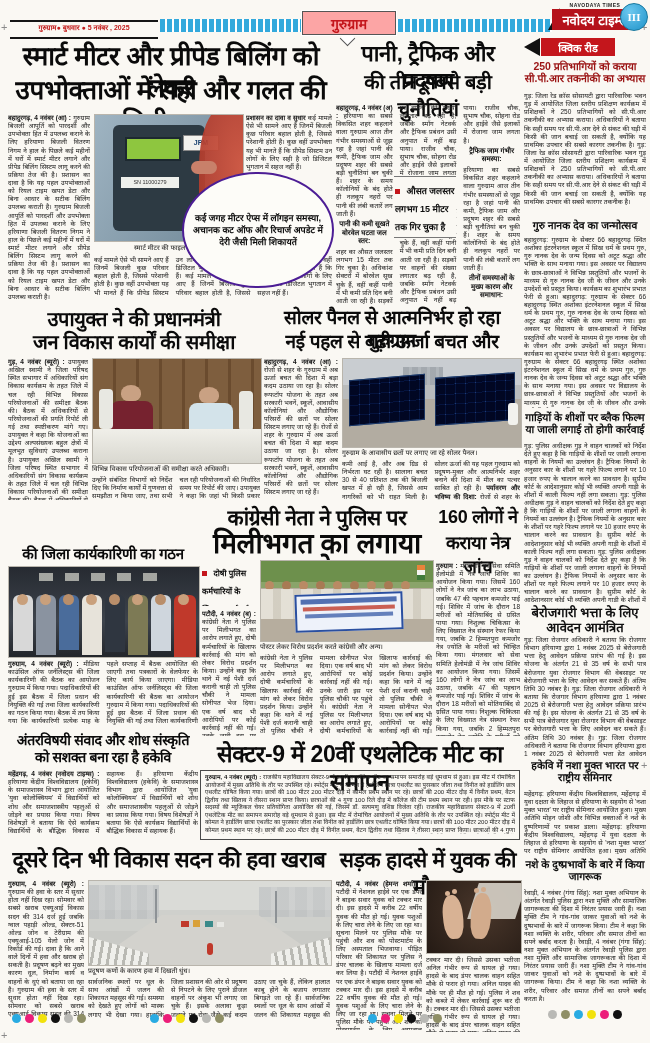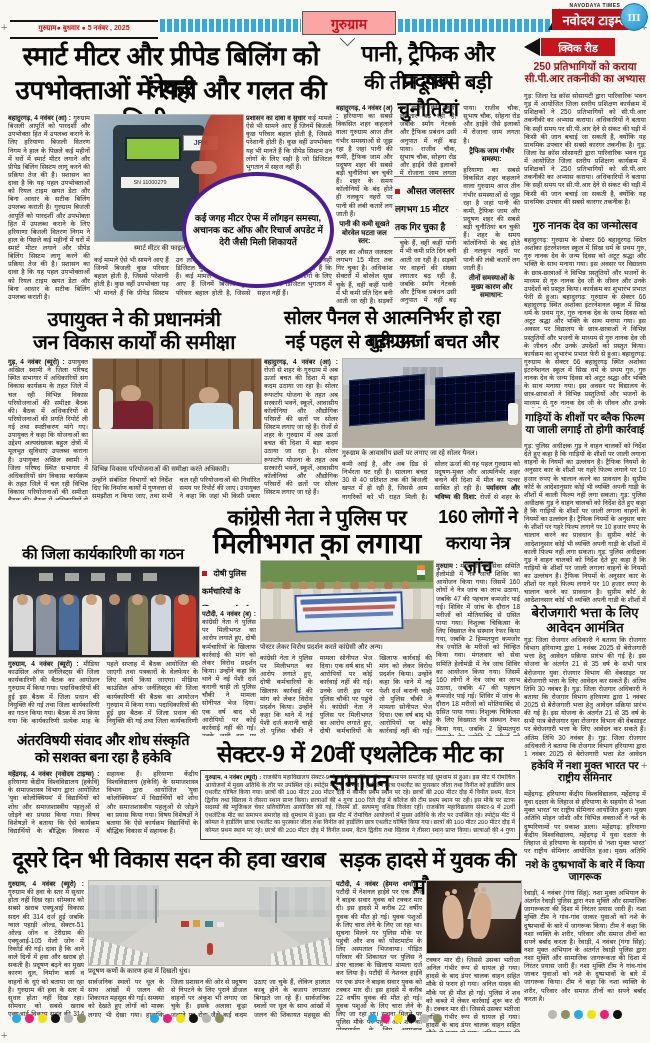--- a/index.html
+++ b/index.html
@@ -68,21 +68,21 @@
 
   <div class="abs body-txt" style="left:246px;top:114px;width:86px;height:58px;">
     <span class="dl">प्रशासन का दावा व सुधार</span>
     <span>कई मामले ऐसे भी सामने आए हैं जिनमें बिजली कुछ परिवार बहाल होती है, जिससे परेशानी होती है। कुछ वहीं उपभोक्ता यह भी मानते हैं कि प्रीपेड सिस्टम उन लोगों के लिए सही है जो डिजिटल भुगतान में सहज नहीं हैं।</span>
   </div>
 
   <div class="abs body-txt cols3" style="left:94px;top:256px;width:238px;height:50px;">
     <span>कई मामले ऐसे भी सामने आए हैं जिनमें बिजली कुछ परिवार बहाल होती है, जिससे परेशानी होती है। कुछ वहीं उपभोक्ता यह भी मानते हैं कि प्रीपेड सिस्टम उन लोगों के लिए सही है जो डिजिटल भुगतान में सहज नहीं हैं। कई मामले ऐसे भी सामने आए हैं जिनमें बिजली कुछ परिवार बहाल होती है, जिससे परेशानी होती है। कुछ वहीं उपभोक्ता यह भी मानते हैं कि प्रीपेड सिस्टम उन लोगों के लिए सही है जो डिजिटल भुगतान में सहज नहीं हैं।</span>
   </div>
 
-  <div class="abs" style="left:182px;top:172px;width:152px;height:116px;background:#fdfcf8;border:4px solid #4c1d95;border-radius:50%;z-index:2;display:flex;align-items:center;justify-content:center;padding:6px;box-sizing:border-box;">
+  <div class="abs" style="left:182px;top:172px;width:152px;height:116px;background:#fdfcf8;border:2px solid #4c1d95;border-radius:50%;z-index:2;display:flex;align-items:center;justify-content:center;padding:6px;box-sizing:border-box;">
     <div style="font-size:9px;font-weight:800;color:#0d0d0d;text-align:center;line-height:1.35;">कई जगह मीटर ऐप्स में लॉगइन समस्या, अचानक कट ऑफ और रिचार्ज अपडेट में देरी जैसी मिली शिकायतें</div>
   </div>
 
   <div class="abs hl" style="left:336px;top:40px;width:184px;font-size:22px;line-height:27px;">पानी, ट्रैफिक और प्रदूषण</div>
   <div class="abs hl" style="left:336px;top:69px;width:184px;font-size:20px;line-height:27px;">की तीन सबसे बड़ी चुनौतियां</div>
 
   <div class="abs body-txt cols3" style="left:336px;top:104px;width:184px;height:202px;">
     <span class="dl">बहादुरगढ़, 4 नवंबर (अ) :</span>
     <span>हरियाणा का सबसे विकसित शहर कहलाने वाला गुरुग्राम आज तीन गंभीर समस्याओं से जूझ रहा है जहां पानी की कमी, ट्रैफिक जाम और प्रदूषण शहर की सबसे बड़ी चुनौतियां बन चुकी हैं। शहर के समय कॉलोनियों के बंद होते ही नलकूप नहरों पर पानी की लंबी कतारें लग जाती हैं।</span>
     <div class="subhead-inline">पानी की कमी सूखते बोरवेल घटता जल स्तर:</div>

